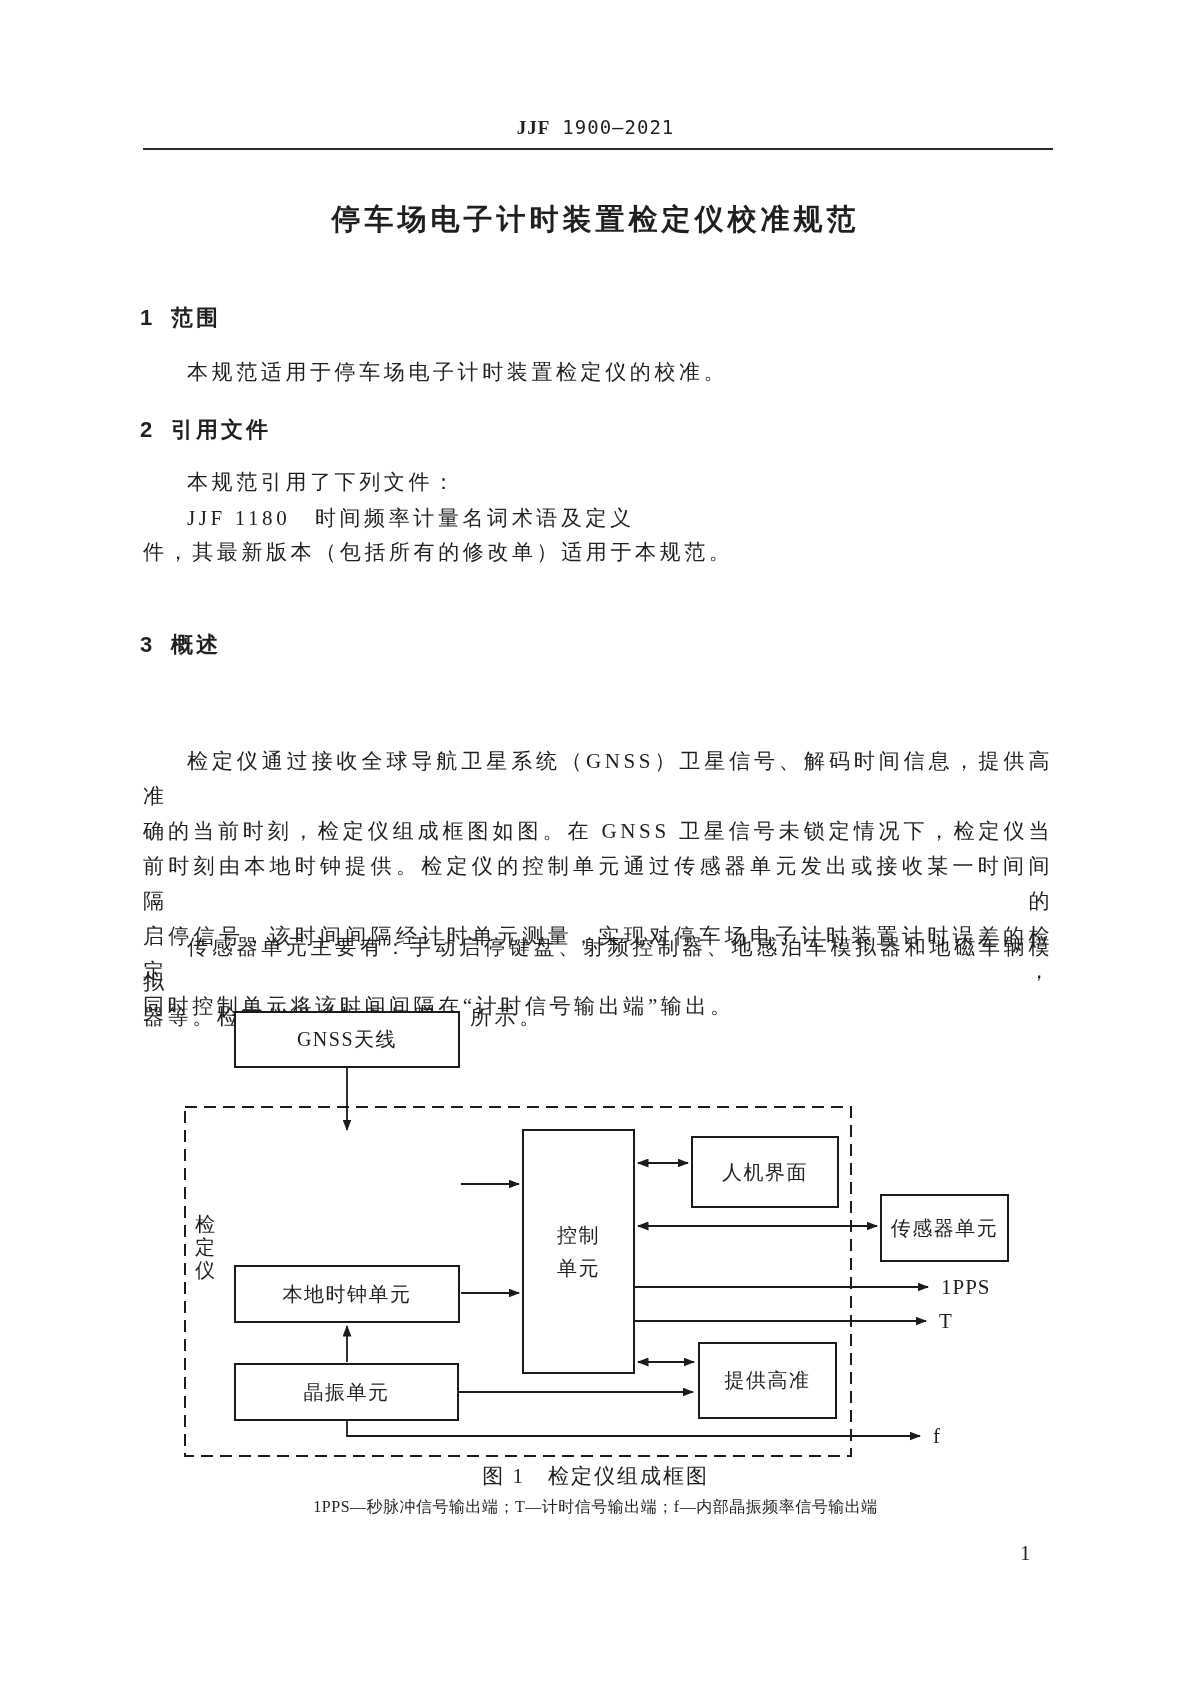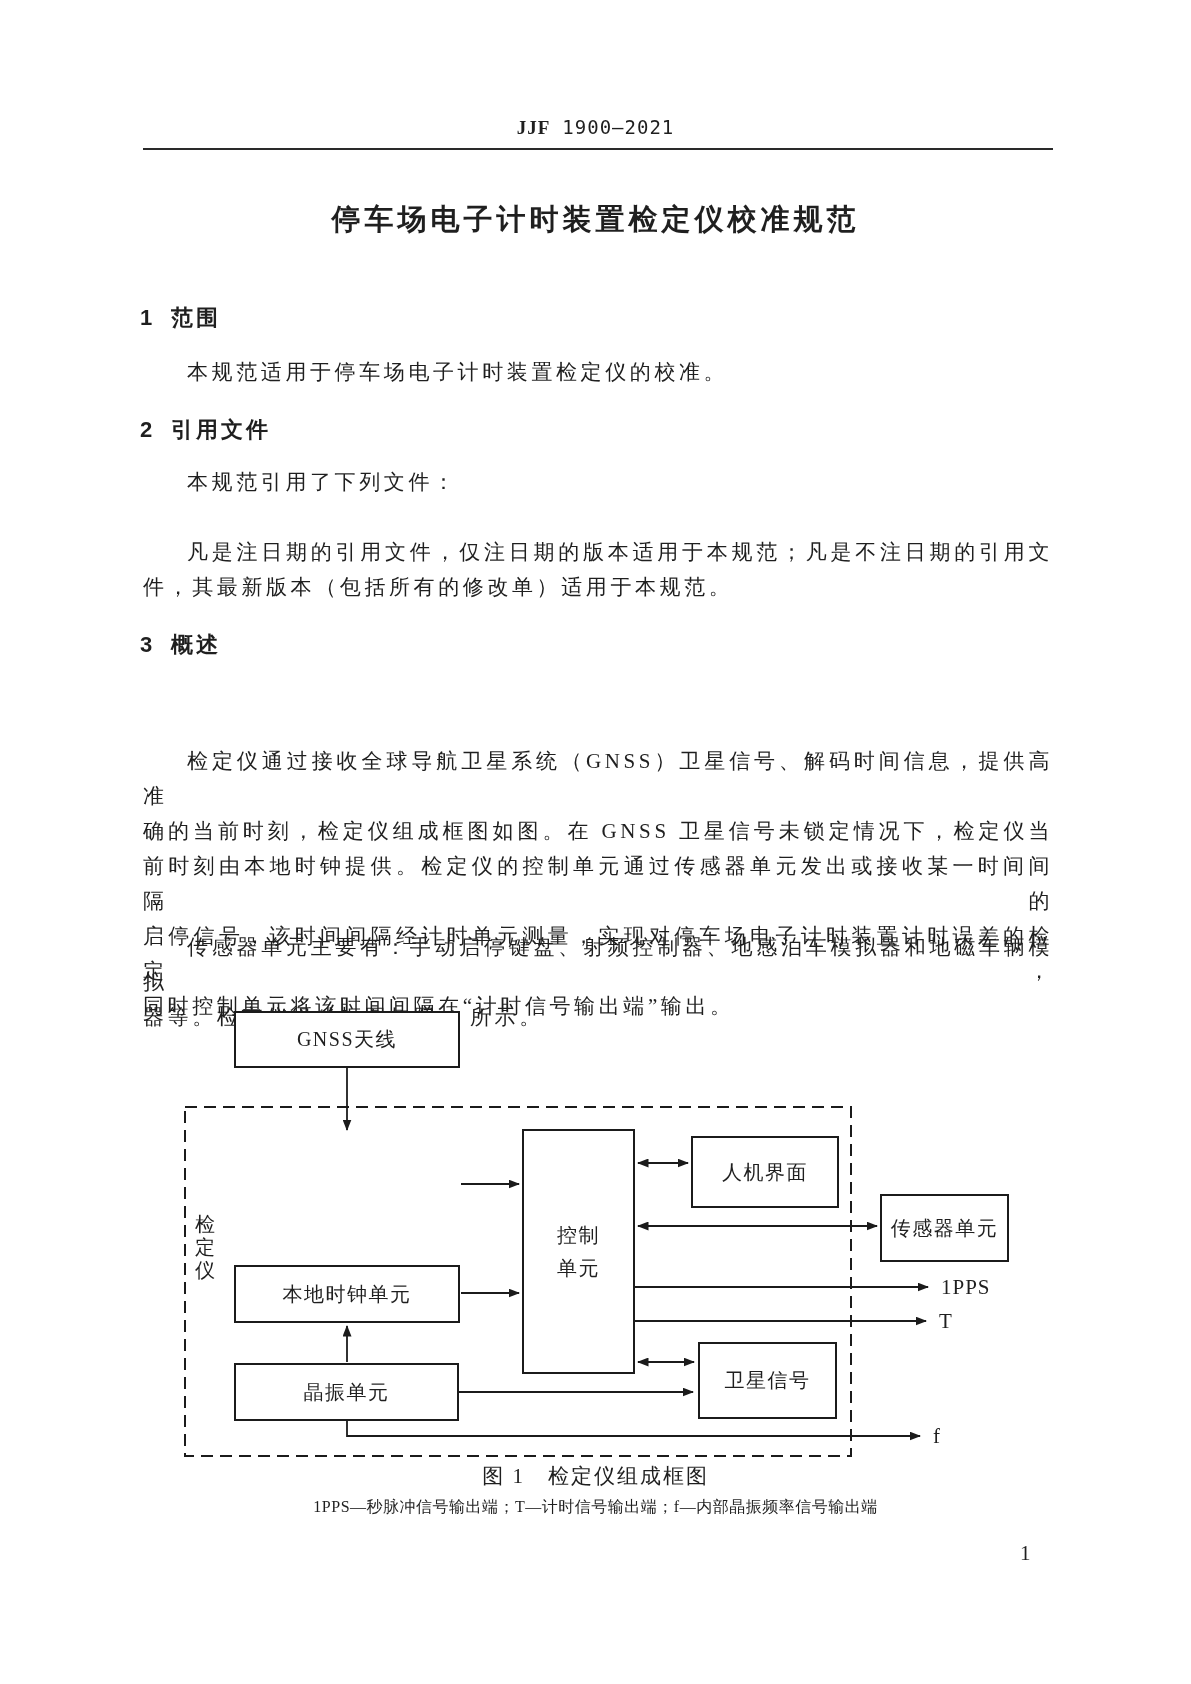--- a/index.html
+++ b/index.html
@@ -86,22 +86,24 @@
   <div class="para" style="top:355px">
     <div class="bl ind">本规范适用于停车场电子计时装置检定仪的校准。</div>
   </div>
 
   <div class="h" style="top:419px">
     <span class="hn">2</span><span>引用文件</span>
   </div>
   <div class="para" style="top:465px">
     <div class="bl ind">本规范引用了下列文件：</div>
   </div>
+  <div class="para" style="top:501px">
+    <div class="bl ind">JJF 1180　时间频率计量名词术语及定义</div>
+  </div>
   <div class="para" style="top:535px">
-    <div class="bl ind j">凡是注日期的引用文件，仅注日期的版本适用于本规范；凡是不注日期的引用文</div>
     <div class="bl">件，其最新版本（包括所有的修改单）适用于本规范。</div>
   </div>
 
   <div class="h" style="top:634px">
     <span class="hn">3</span><span>概述</span>
   </div>
   <div class="para" style="top:744px">
     <div class="bl ind j">检定仪通过接收全球导航卫星系统（GNSS）卫星信号、解码时间信息，提供高准</div>
     <div class="bl j">确的当前时刻，检定仪组成框图如图。在 GNSS 卫星信号未锁定情况下，检定仪当</div>
     <div class="bl j">前时刻由本地时钟提供。检定仪的控制单元通过传感器单元发出或接收某一时间间隔的</div>
@@ -159,21 +161,21 @@
 
   <div class="box" style="left:691px;top:1136px;width:148px;height:72px">
     <div>人机界面</div>
   </div>
 
   <div class="box" style="left:880px;top:1194px;width:129px;height:68px">
     <div>传感器单元</div>
   </div>
 
   <div class="box" style="left:698px;top:1342px;width:139px;height:77px">
-    <div>卫星信号</div>
+    <div>提供高准</div>
   </div>
 
   <div class="outlabel" style="left:941px;top:1277px">1PPS</div>
   <div class="outlabel" style="left:939px;top:1311px">T</div>
   <div class="outlabel" style="left:933px;top:1426px">f</div>
 
   <div class="figcap">图 1　检定仪组成框图</div>
   <div class="fignote">1PPS—秒脉冲信号输出端；T—计时信号输出端；f—内部晶振频率信号输出端</div>
 
   <div class="pagenum">1</div>

